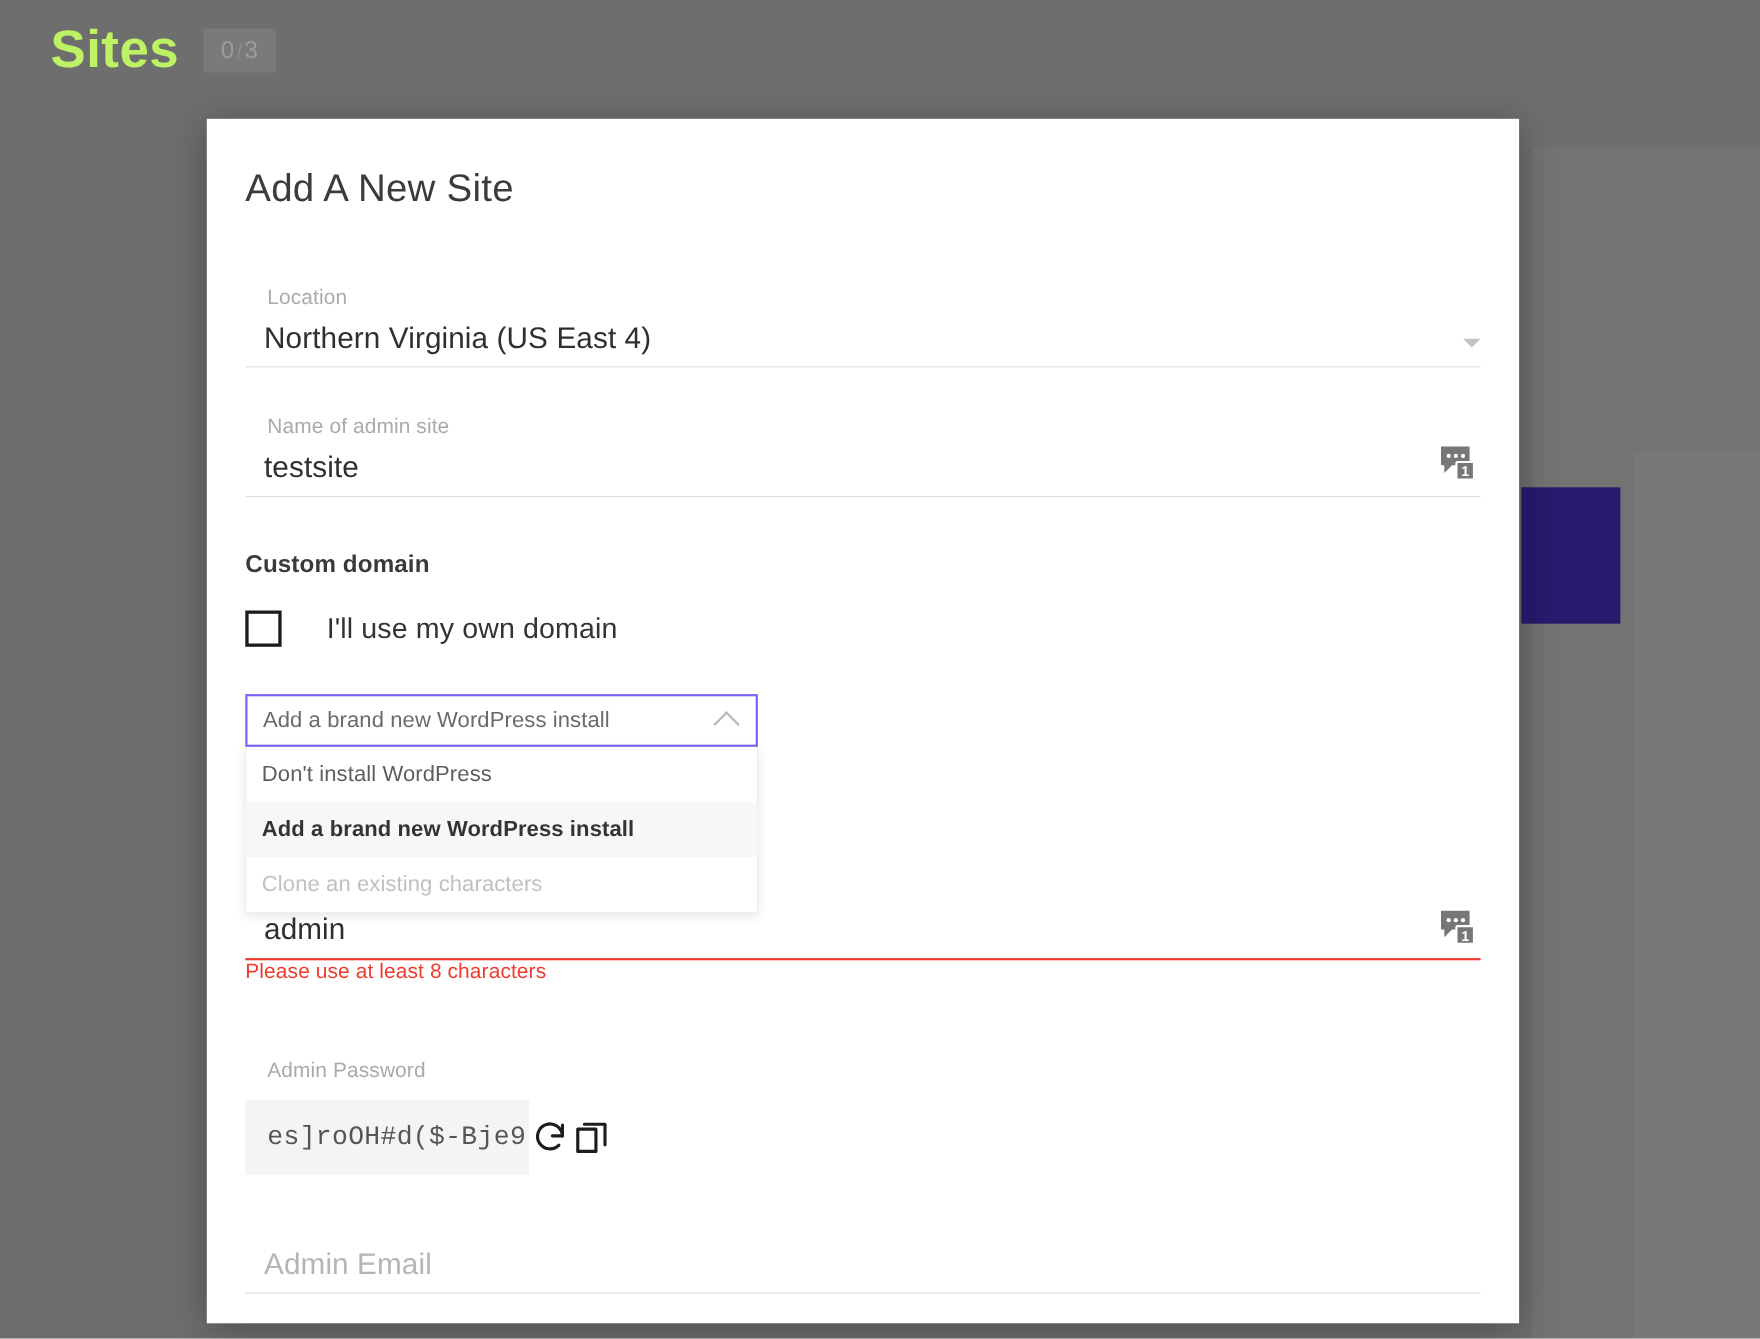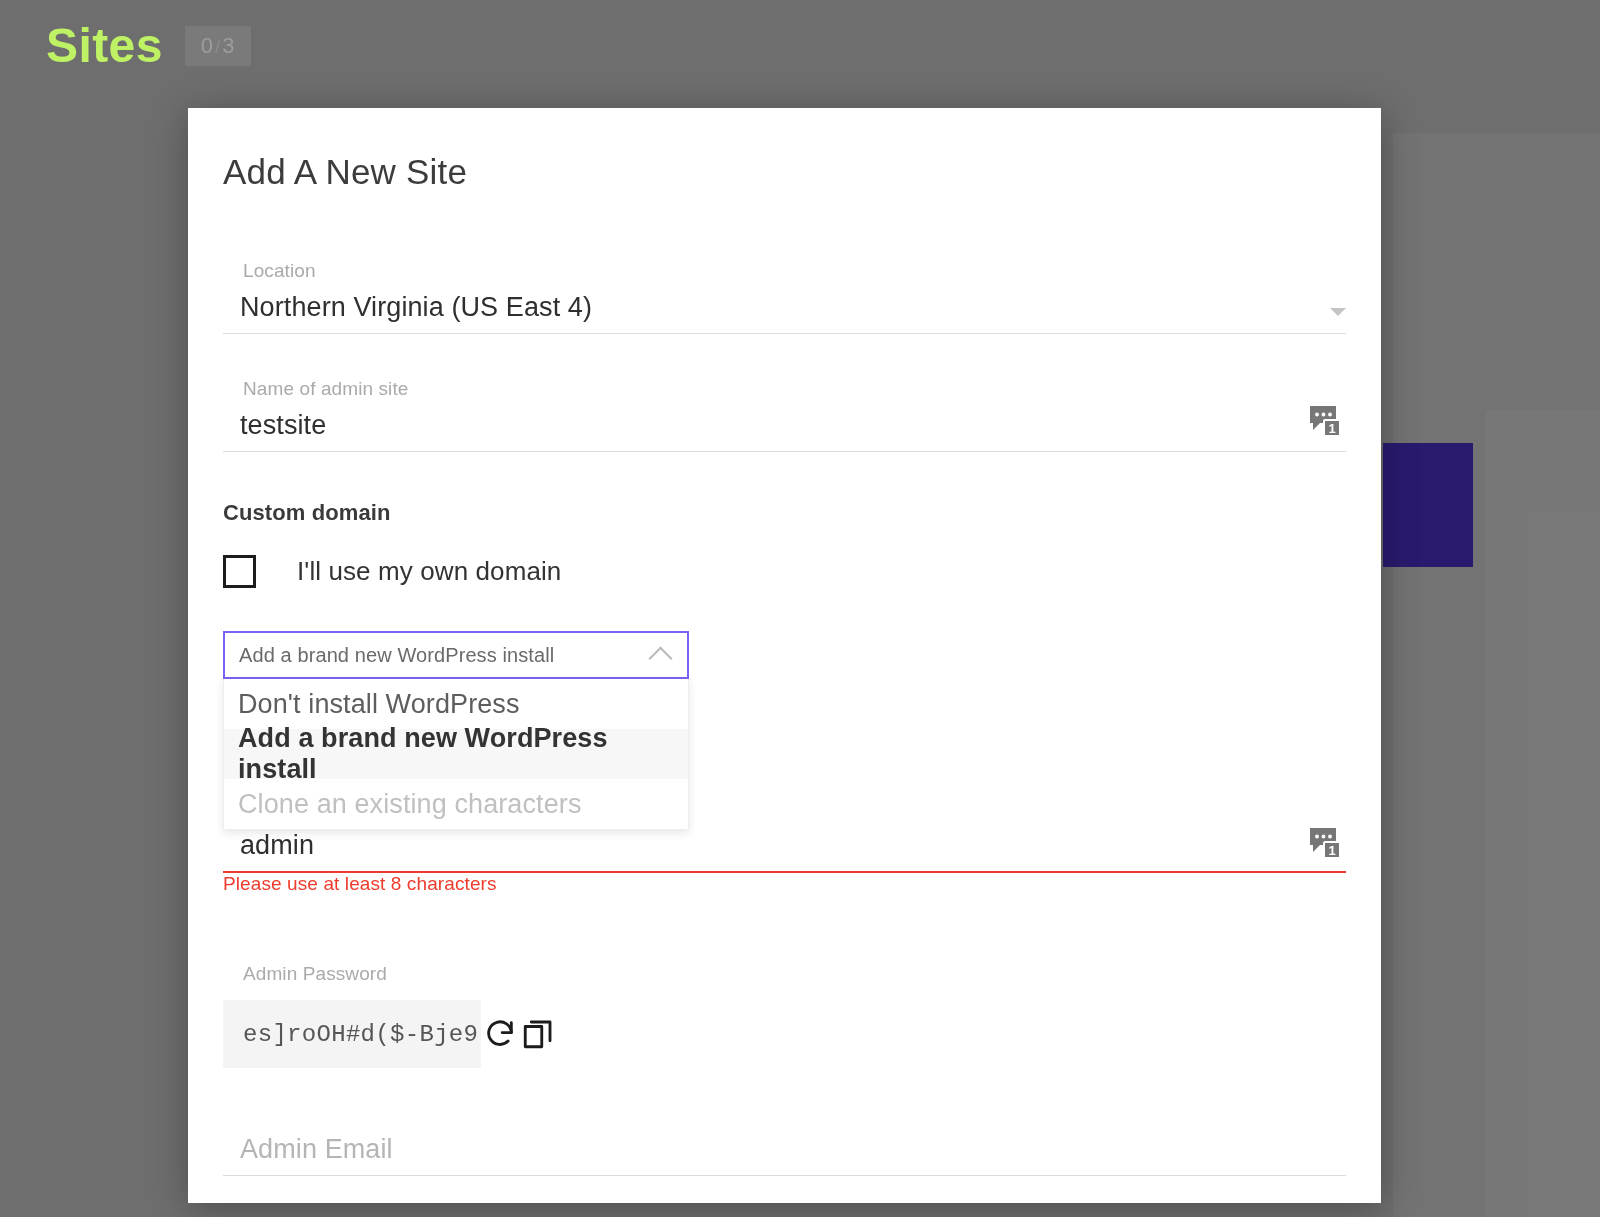--- a/index.html
+++ b/index.html
@@ -224,21 +224,21 @@
     border: 1px solid #eeeeee;
     border-top: none;
     box-shadow: 0 3px 9px rgba(0,0,0,0.10);
   }
 
   .install-option {
     height: 50px;
     display: flex;
     align-items: center;
     padding-left: 14px;
-    font-size: 27px;
+    font-size: 20px;
     color: #5d5d5d;
     letter-spacing: 0.1px;
   }
 
   .install-option.selected {
     background: #f7f7f7;
     font-weight: 700;
     color: #333333;
   }
 

